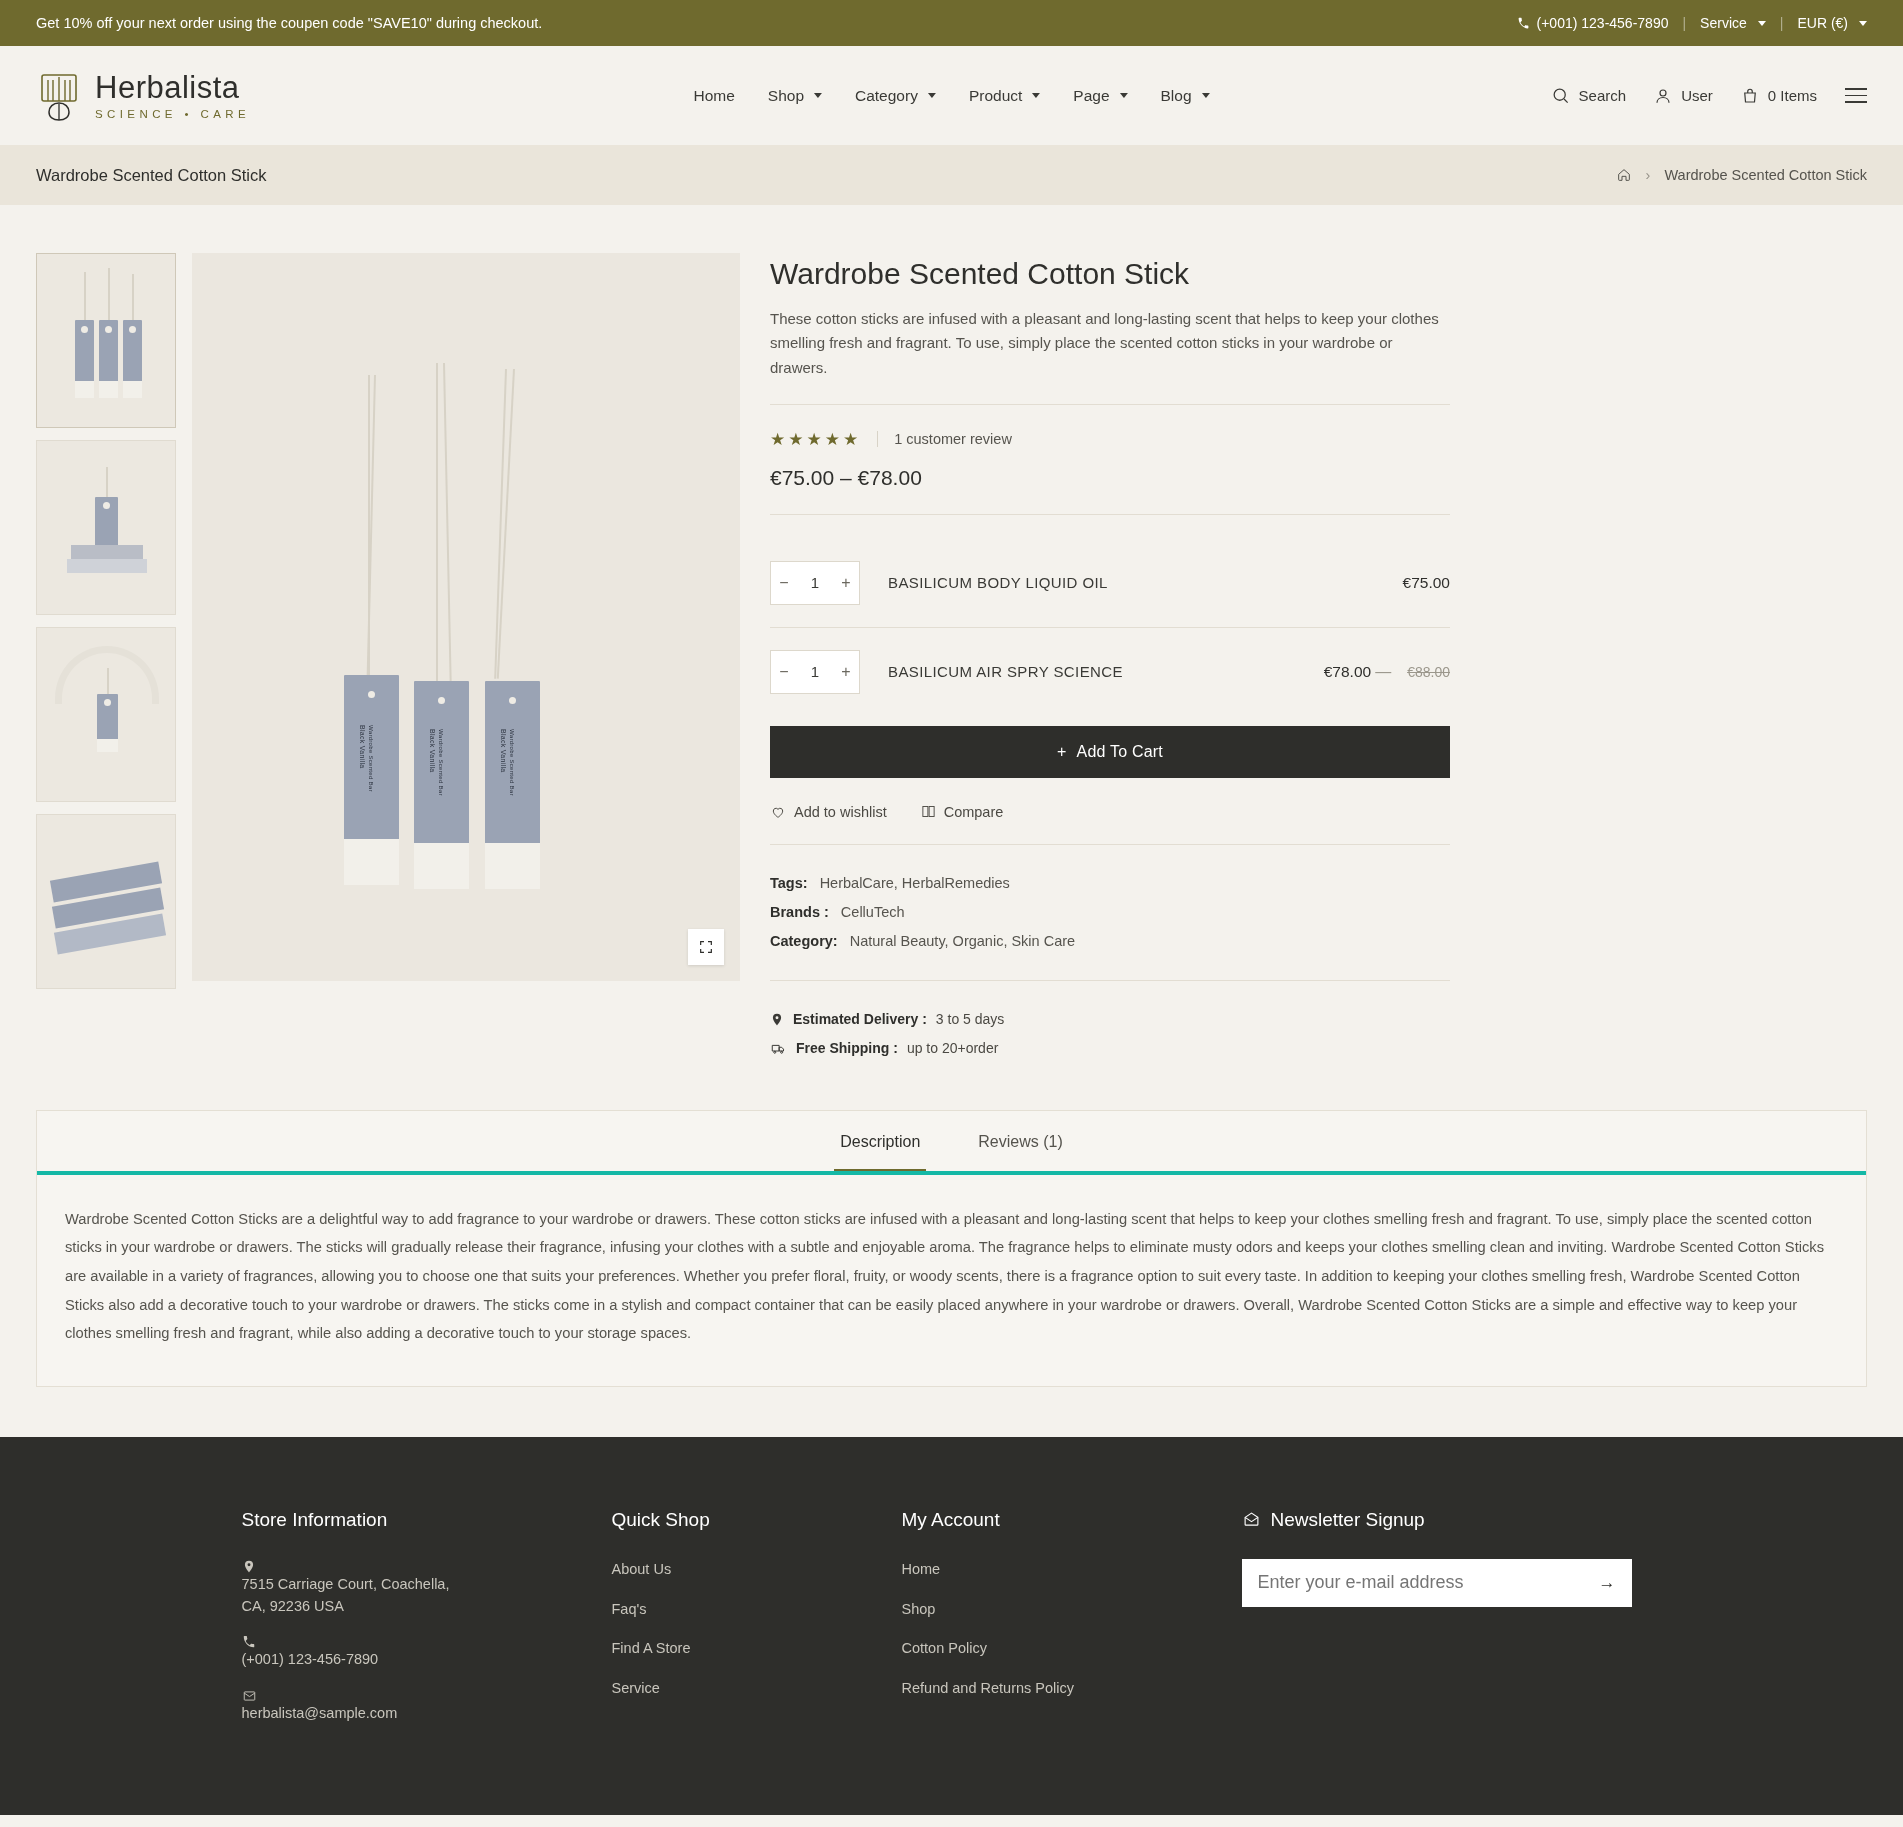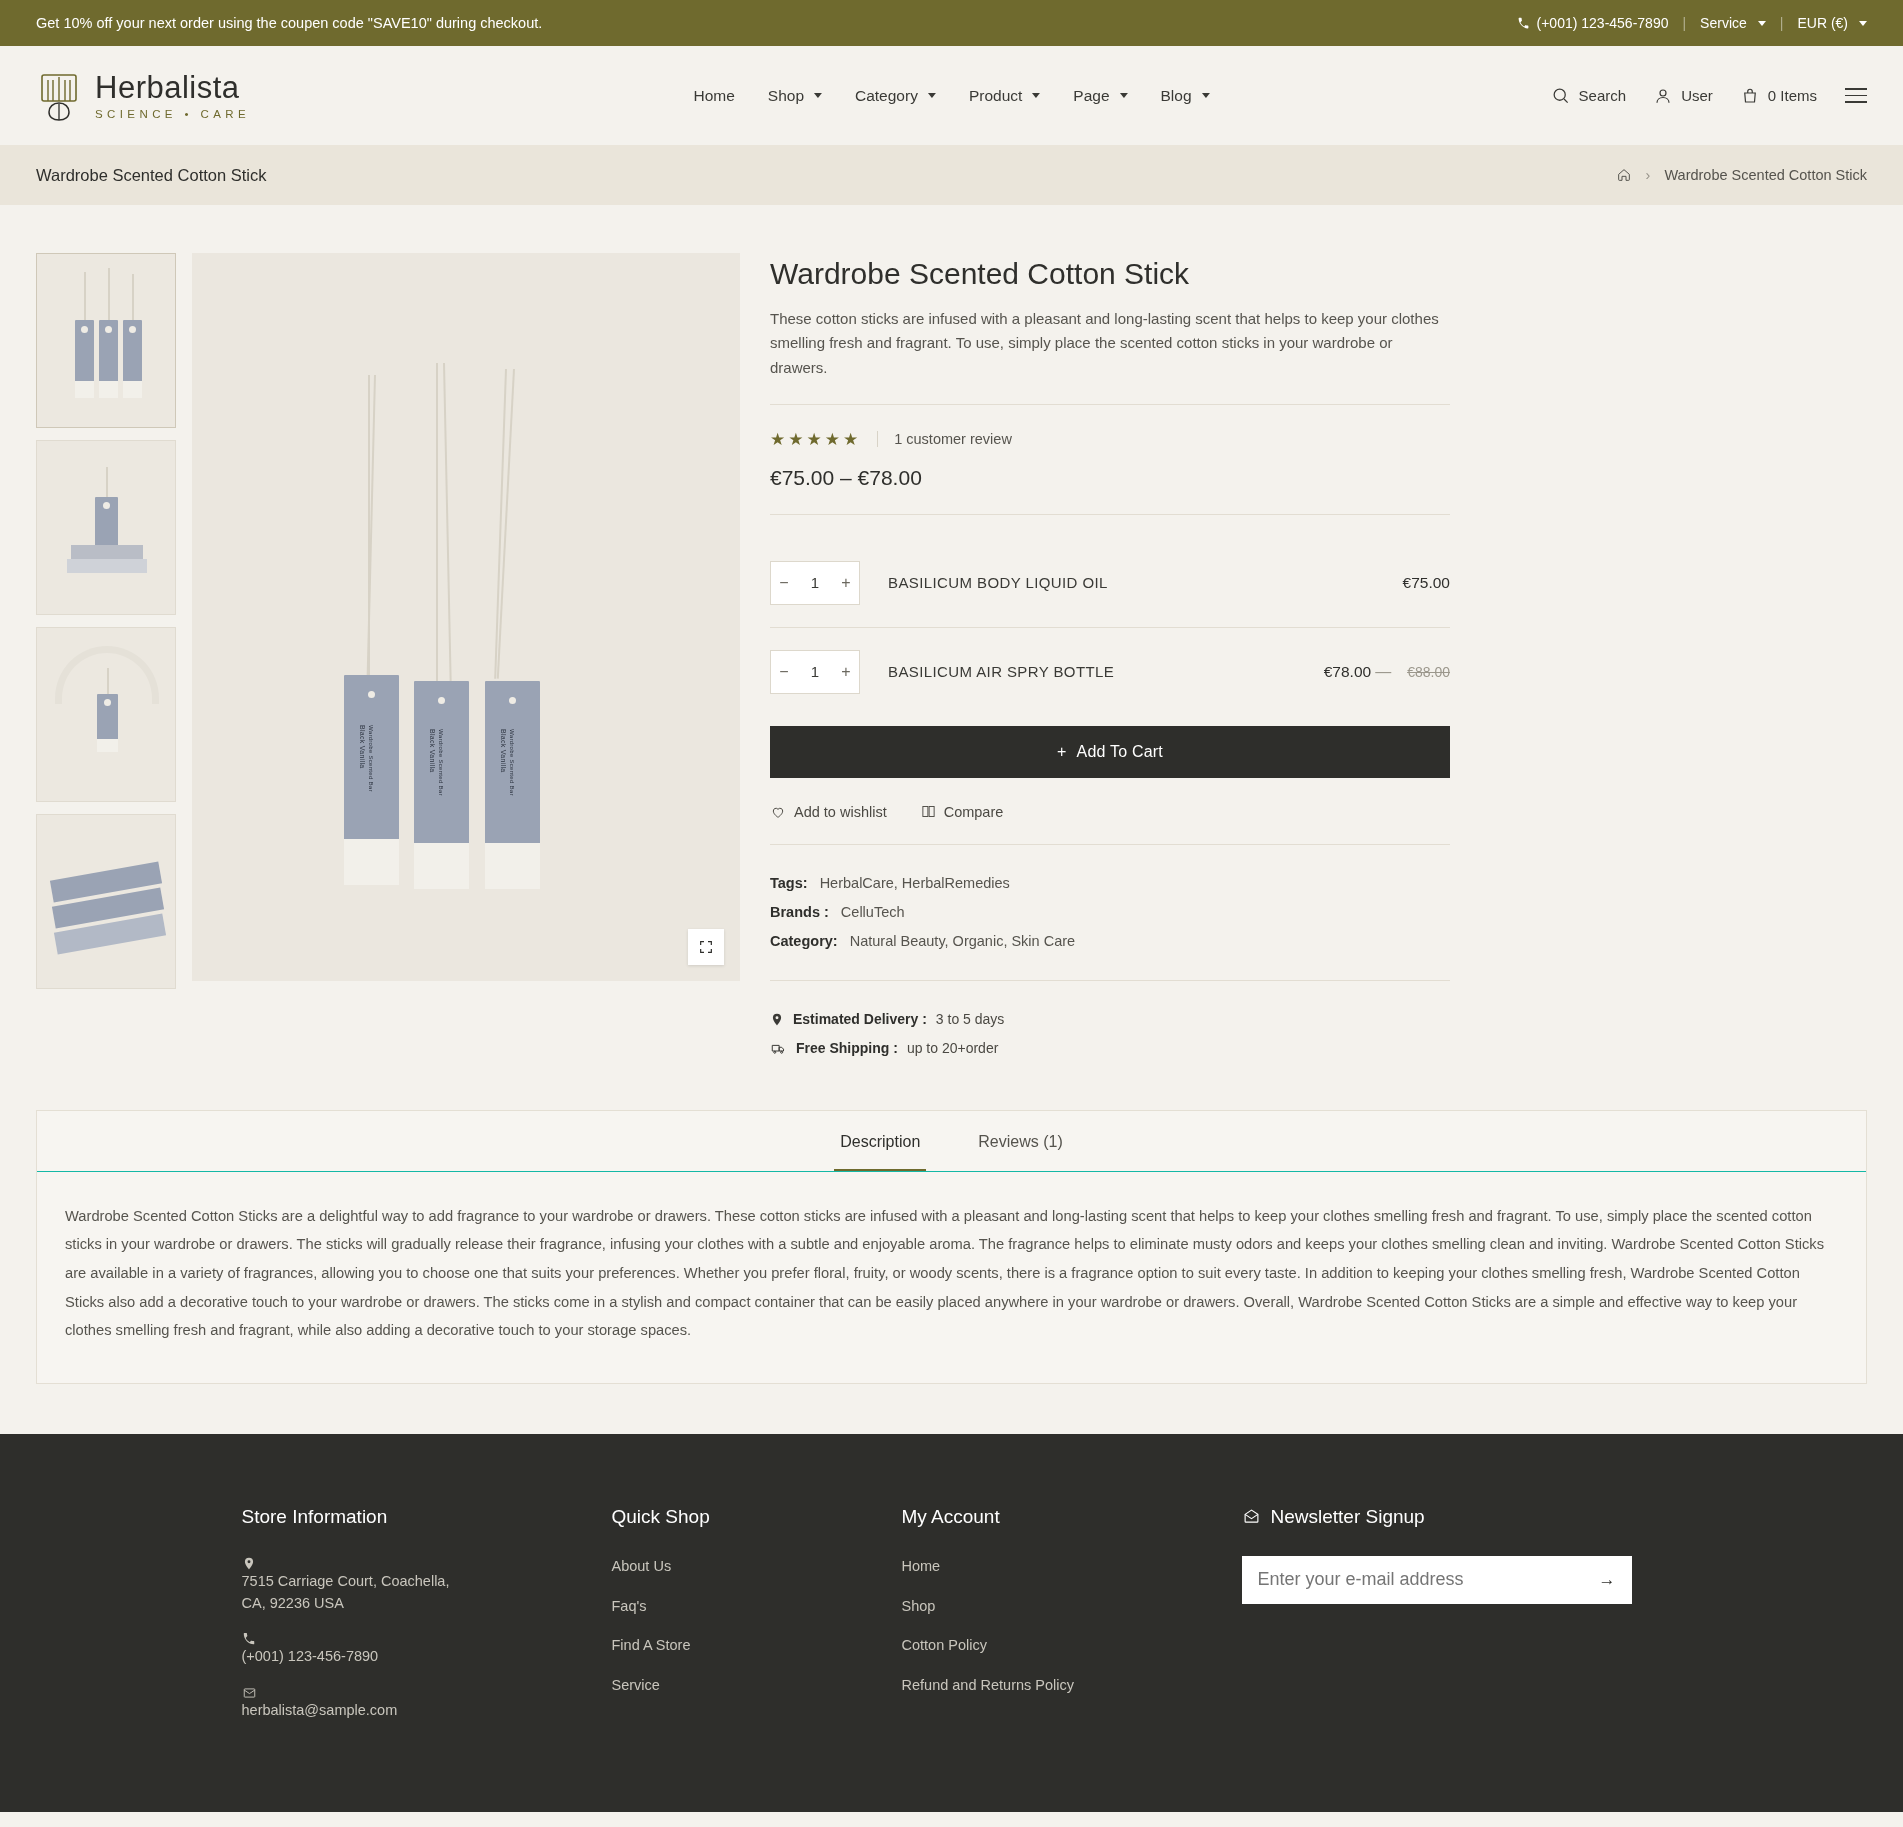--- a/index.html
+++ b/index.html
@@ -214,21 +214,21 @@
   .ship b { font-weight: 700; color: #2f2f2c; }
 
   
   .tabs-wrap {
     margin: 46px 36px 0 36px;
     border: 1px solid #e4dfd4;
     background: #f7f5f1;
   }
   .tabs {
     display: flex; justify-content: center; gap: 46px;
-    border-bottom: 1px solid #14b8a6;
+    border-bottom: 4px solid #14b8a6;
   }
   .tab {
     padding: 22px 6px 18px 6px;
     font-size: 16px;
     color: #55534d;
     cursor: pointer;
     border-bottom: 2px solid transparent;
   }
   .tab.active { color: #2f2f2c; border-bottom-color: #6f6a2e; }
   .tab-body {
@@ -505,21 +505,21 @@
     </div>
 
     <div class="rule" style="margin:0;"></div>
 
     <div class="variant">
       <div class="qty">
         <button>−</button>
         <span class="val">1</span>
         <button>+</button>
       </div>
-      <div class="vname">BASILICUM AIR SPRY BOTTLE</div>
+      <div class="vname">BASILICUM AIR SPRY SCIENCE</div>
       <div style="display:flex;align-items:center;">
         <span class="vprice">€78.00</span>
         <span class="vdash">—</span>
         <span class="vold">€88.00</span>
       </div>
     </div>
 
     <button class="btn btn-cart">
       <span>+</span>
       <span>Add To Cart</span>

